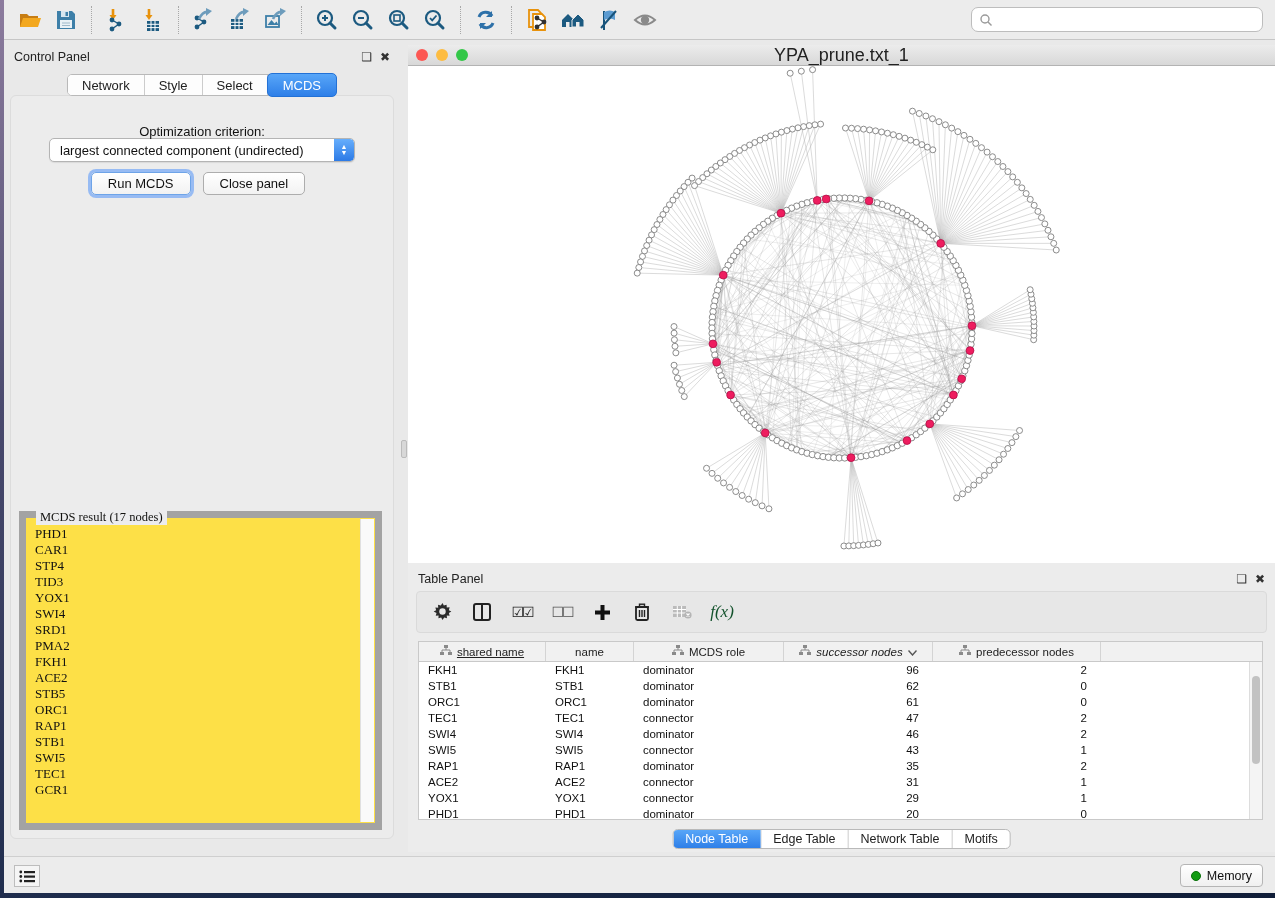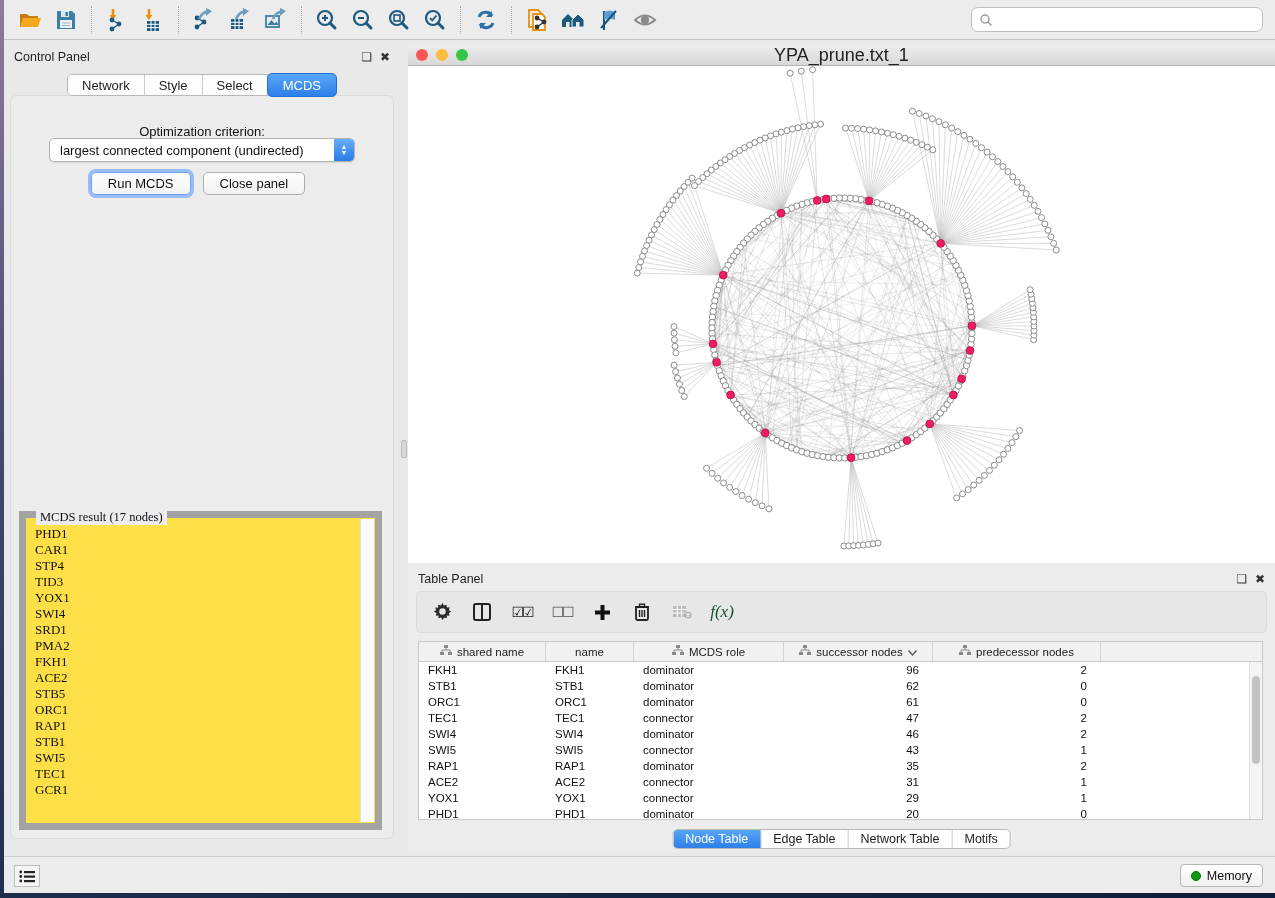--- a/index.html
+++ b/index.html
@@ -1157,42 +1157,42 @@
               <circle cx="16" cy="11" r="3.6" fill="#b5b5b5"></circle>
               <path d="M14.5 9.5 l3 3 M17.5 9.5 l-3 3" stroke="#fff" stroke-width="1.2"></path>
             </svg>
           </div>
           <div class="tp-icon disabled">
             <span id="fx-icon">f(x)</span>
           </div>
         </div>
     <div id="node-table">
       <div id="nt-headrow">
-            <div class="nt-hcell" style="width: 127px;">
+            <div class="nt-hcell" style="width: 127px; text-decoration: underline;">
               <span><svg width="12" height="11" viewBox="0 0 12 11">
                   <rect x="4" y="0" width="4" height="3" fill="#8a8a8a"></rect>
                   <rect x="0" y="7" width="4" height="3" fill="#8a8a8a"></rect>
                   <rect x="8" y="7" width="4" height="3" fill="#8a8a8a"></rect>
                   <path d="M6 3 v2 M2 7 V5 h8 v2" fill="none" stroke="#8a8a8a"></path>
                 </svg></span>
               <span>shared name</span>
             </div>
             <div class="nt-hcell" style="width: 88px;">
               <span>name</span>
             </div>
             <div class="nt-hcell" style="width: 150px;">
               <span><svg width="12" height="11" viewBox="0 0 12 11">
                   <rect x="4" y="0" width="4" height="3" fill="#8a8a8a"></rect>
                   <rect x="0" y="7" width="4" height="3" fill="#8a8a8a"></rect>
                   <rect x="8" y="7" width="4" height="3" fill="#8a8a8a"></rect>
                   <path d="M6 3 v2 M2 7 V5 h8 v2" fill="none" stroke="#8a8a8a"></path>
                 </svg></span>
               <span>MCDS role</span>
             </div>
-            <div class="nt-hcell" style="width: 149px;">
+            <div class="nt-hcell" style="width: 149px; font-style: italic;">
               <span><svg width="12" height="11" viewBox="0 0 12 11">
                   <rect x="4" y="0" width="4" height="3" fill="#8a8a8a"></rect>
                   <rect x="0" y="7" width="4" height="3" fill="#8a8a8a"></rect>
                   <rect x="8" y="7" width="4" height="3" fill="#8a8a8a"></rect>
                   <path d="M6 3 v2 M2 7 V5 h8 v2" fill="none" stroke="#8a8a8a"></path>
                 </svg></span>
               <span>successor nodes</span>
               <span><svg width="9" height="6" viewBox="0 0 9 6">
                   <path d="M0.5 0.5 L4.5 5 L8.5 0.5" fill="none" stroke="#555" stroke-width="1.4"></path>
                 </svg></span>

